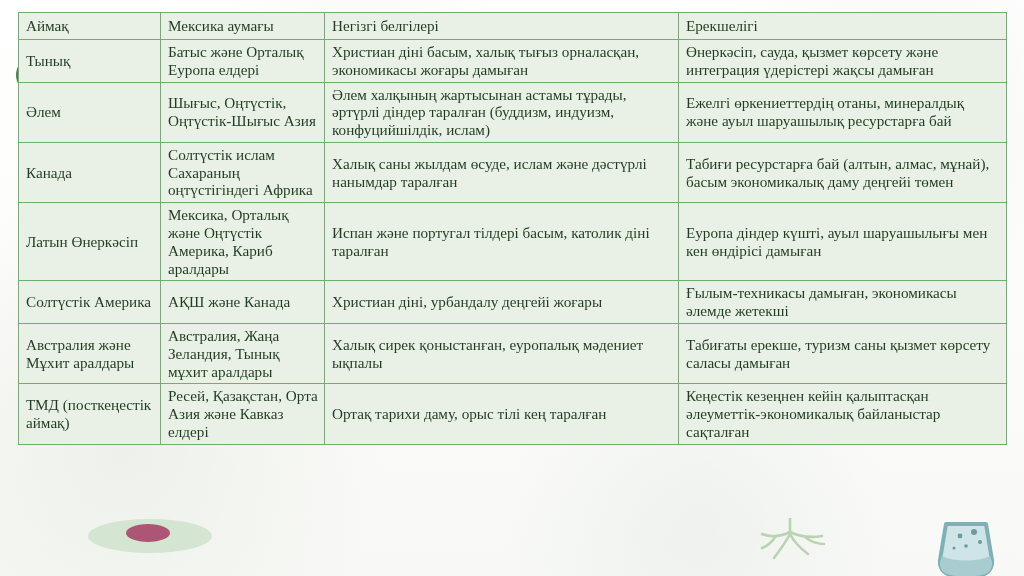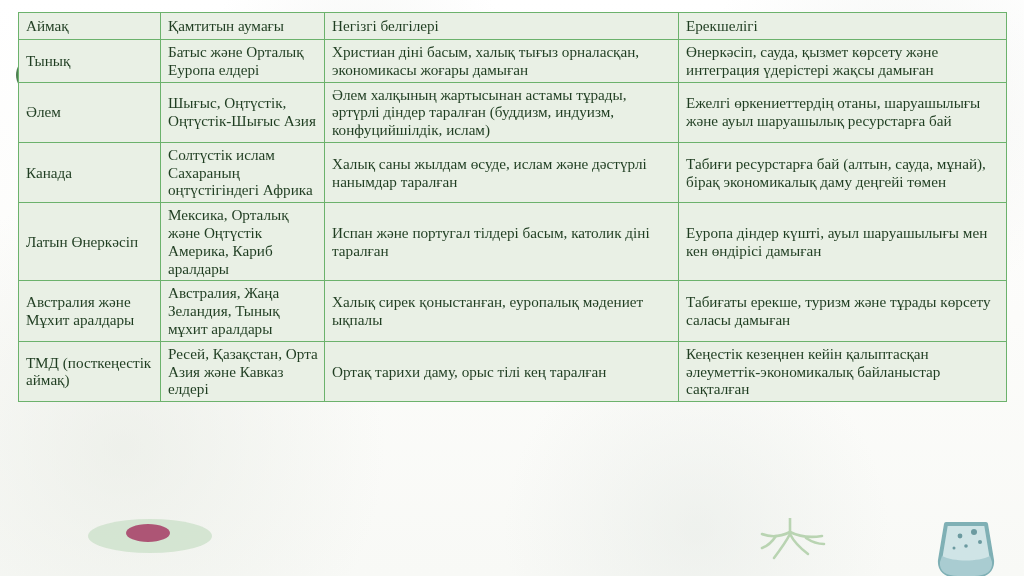--- a/index.html
+++ b/index.html
@@ -139,21 +139,21 @@
   <table class="region-table">
     <colgroup>
       <col class="c-region">
       <col class="c-area">
       <col class="c-features">
       <col class="c-special">
     </colgroup>
     <thead>
       <tr>
         <th>Аймақ</th>
-        <th>Қамтитын аумағы</th>
+        <th>Мексика аумағы</th>
         <th>Негізгі белгілері</th>
         <th>Ерекшелігі</th>
       </tr>
     </thead>
     <tbody>
       <tr>
         <td>
             <span class="cell-text">Тынық</span>
           </td>
         <td>
@@ -170,63 +170,77 @@
         <td>
             <span class="cell-text">Әлем</span>
           </td>
         <td>
             <span class="cell-text">Шығыс, Оңтүстік, Оңтүстік-Шығыс Азия</span>
           </td>
         <td>
             <span class="cell-text">Әлем халқының жартысынан астамы тұрады, әртүрлі діндер таралған (буддизм, индуизм, конфуцийшілдік, ислам)</span>
           </td>
         <td>
-            <span class="cell-text">Ежелгі өркениеттердің отаны, шаруашылығы және ауыл шаруашылық ресурстарға бай</span>
+            <span class="cell-text">Ежелгі өркениеттердің отаны, минералдық және ауыл шаруашылық ресурстарға бай</span>
           </td>
       </tr>
       <tr>
         <td>
             <span class="cell-text">Канада</span>
           </td>
         <td>
             <span class="cell-text">Солтүстік ислам Сахараның оңтүстігіндегі Африка</span>
           </td>
         <td>
             <span class="cell-text">Халық саны жылдам өсуде, ислам және дәстүрлі нанымдар таралған</span>
           </td>
         <td>
-            <span class="cell-text">Табиғи ресурстарға бай (алтын, сауда, мұнай), бірақ экономикалық даму деңгейі төмен</span>
+            <span class="cell-text">Табиғи ресурстарға бай (алтын, алмас, мұнай), басым экономикалық даму деңгейі төмен</span>
           </td>
       </tr>
       <tr>
         <td>
             <span class="cell-text">Латын Өнеркәсіп</span>
           </td>
         <td>
             <span class="cell-text">Мексика, Орталық және Оңтүстік Америка, Кариб аралдары</span>
           </td>
         <td>
             <span class="cell-text">Испан және португал тілдері басым, католик діні таралған</span>
           </td>
         <td>
             <span class="cell-text">Еуропа діндер күшті, ауыл шаруашылығы мен кен өндірісі дамыған</span>
           </td>
       </tr>
       <tr>
         <td>
+            <span class="cell-text">Солтүстік Америка</span>
+          </td>
+        <td>
+            <span class="cell-text">АҚШ және Канада</span>
+          </td>
+        <td>
+            <span class="cell-text">Христиан діні, урбандалу деңгейі жоғары</span>
+          </td>
+        <td>
+            <span class="cell-text">Ғылым-техникасы дамыған, экономикасы әлемде жетекші</span>
+          </td>
+      </tr>
+      <tr>
+        <td>
             <span class="cell-text">Австралия және Мұхит аралдары</span>
           </td>
         <td>
             <span class="cell-text">Австралия, Жаңа Зеландия, Тынық мұхит аралдары</span>
           </td>
         <td>
             <span class="cell-text">Халық сирек қоныстанған, еуропалық мәдениет ықпалы</span>
           </td>
         <td>
-            <span class="cell-text">Табиғаты ерекше, туризм және тұрады көрсету саласы дамыған</span>
+            <span class="cell-text">Табиғаты ерекше, туризм саны қызмет көрсету саласы дамыған</span>
           </td>
       </tr>
       <tr>
         <td>
             <span class="cell-text">ТМД (посткеңестік аймақ)</span>
           </td>
         <td>
             <span class="cell-text">Ресей, Қазақстан, Орта Азия және Кавказ елдері</span>
           </td>
         <td>

